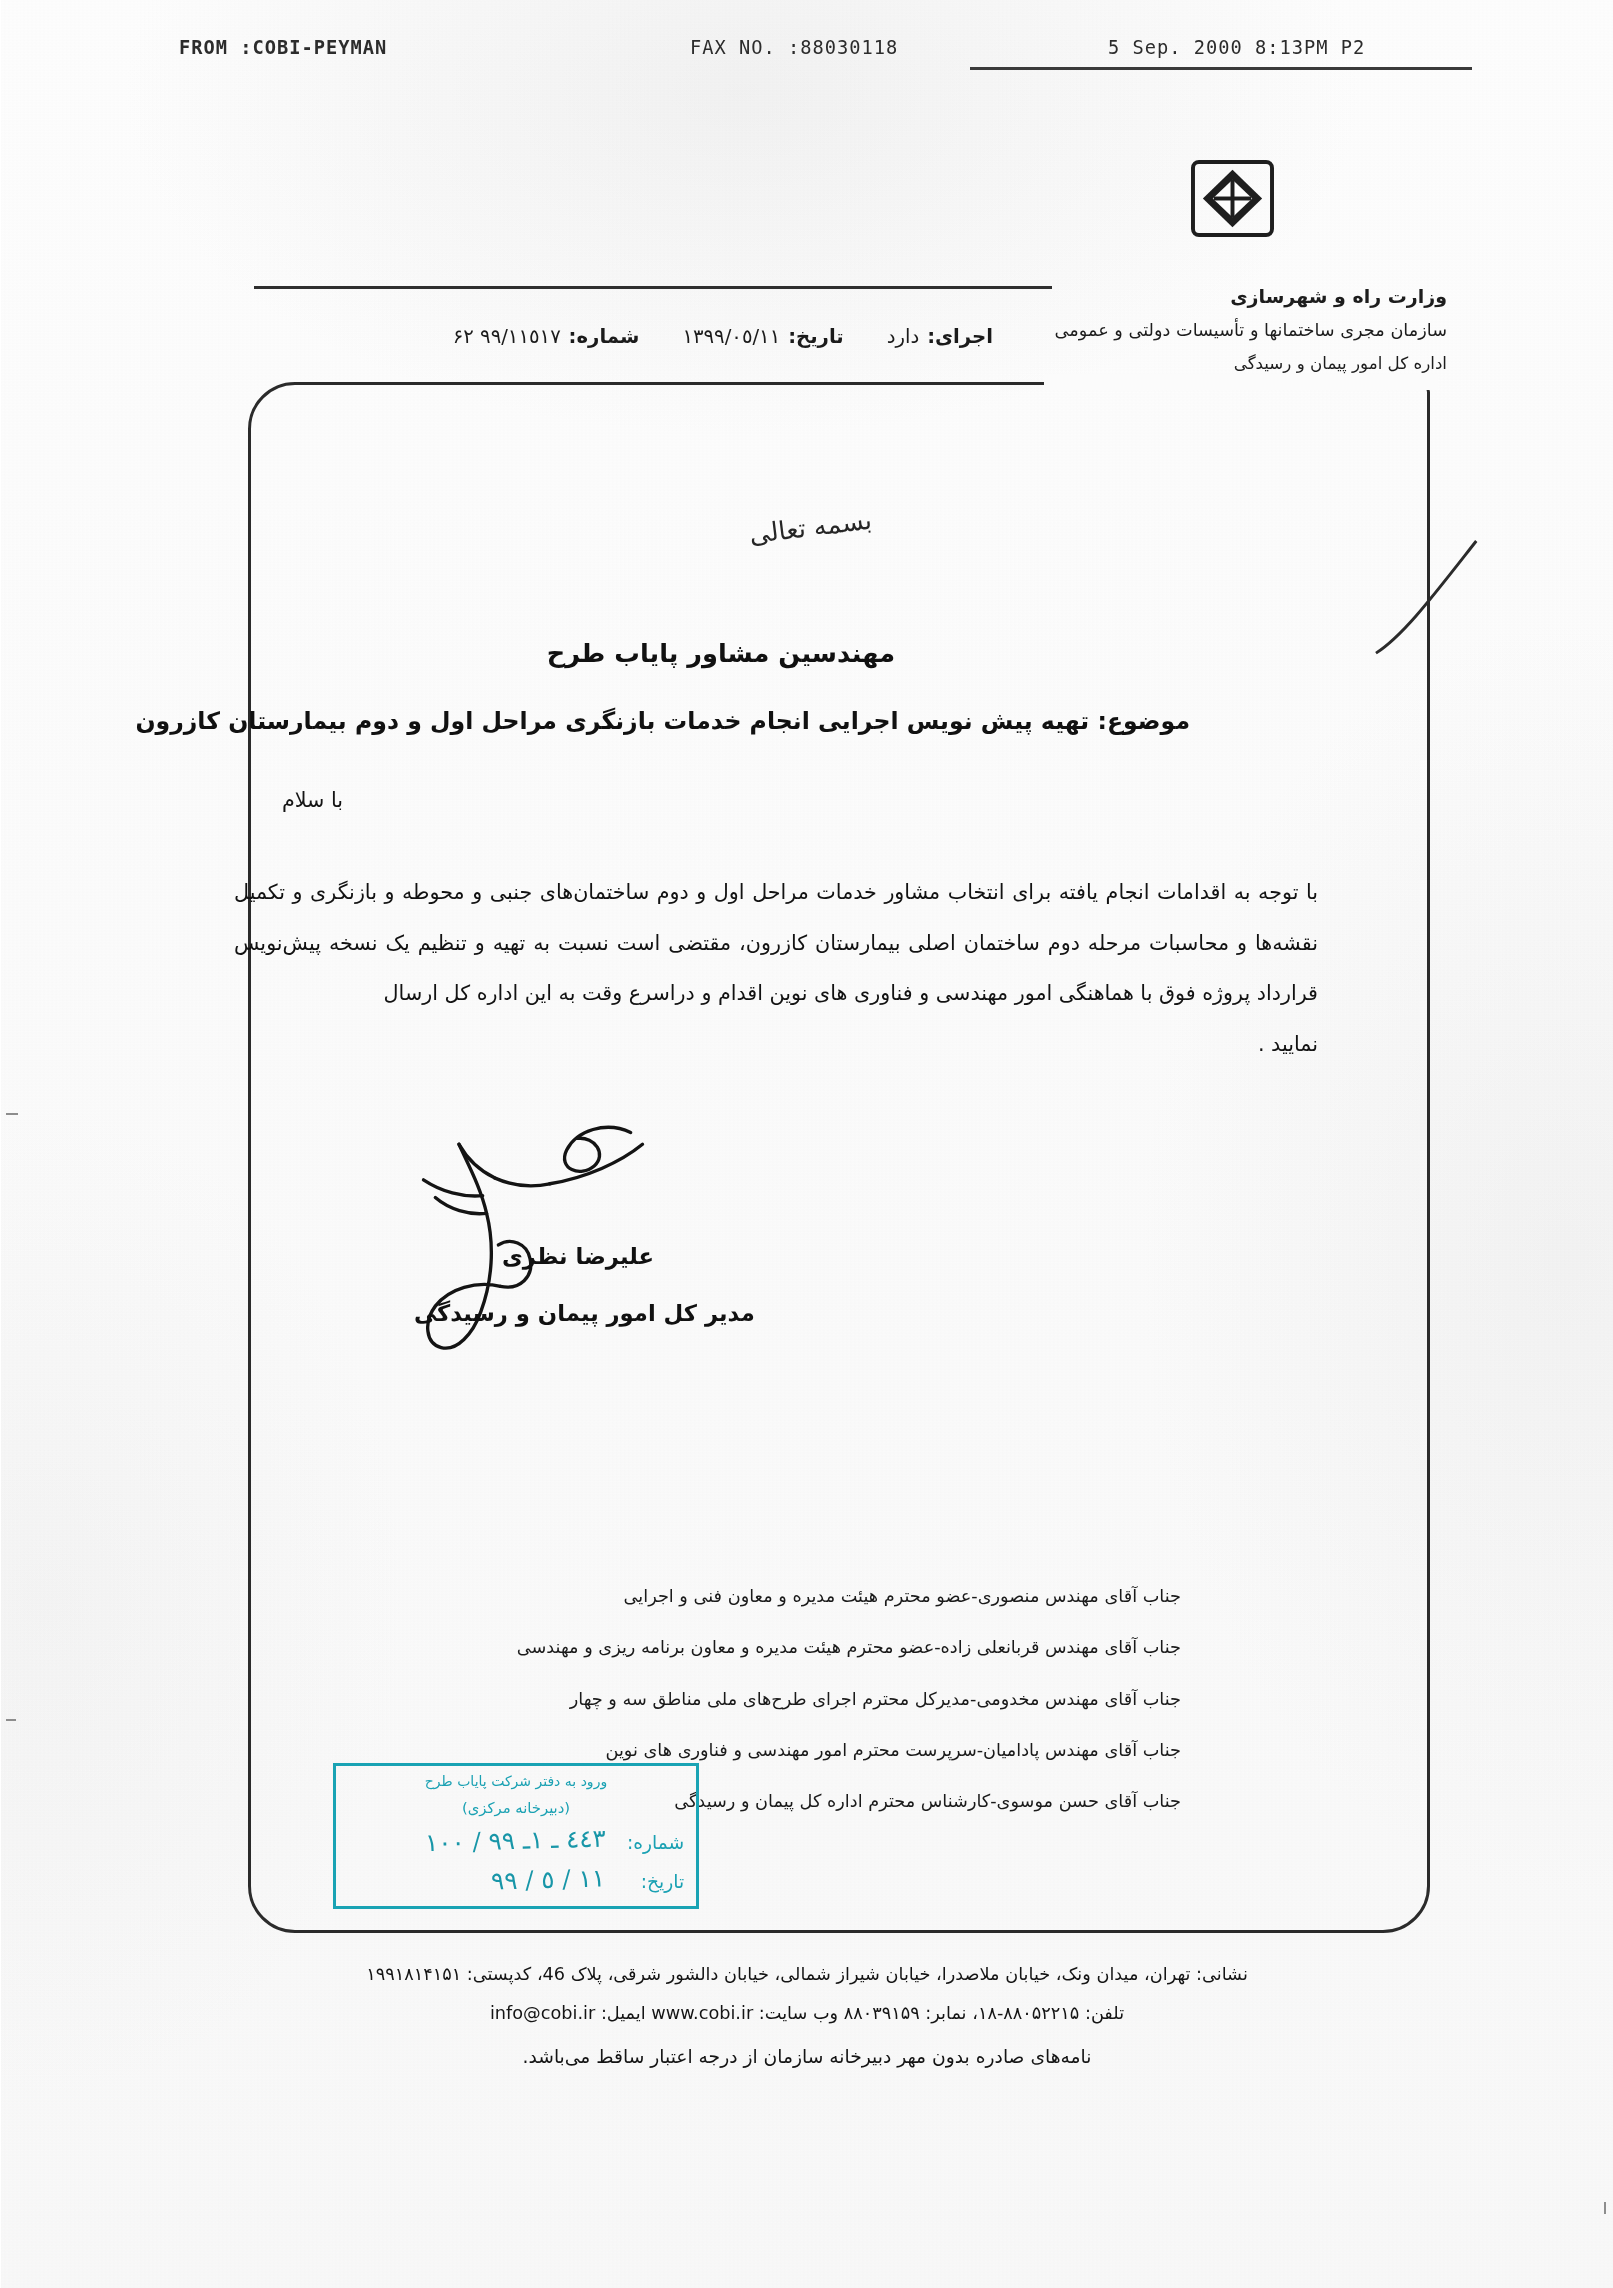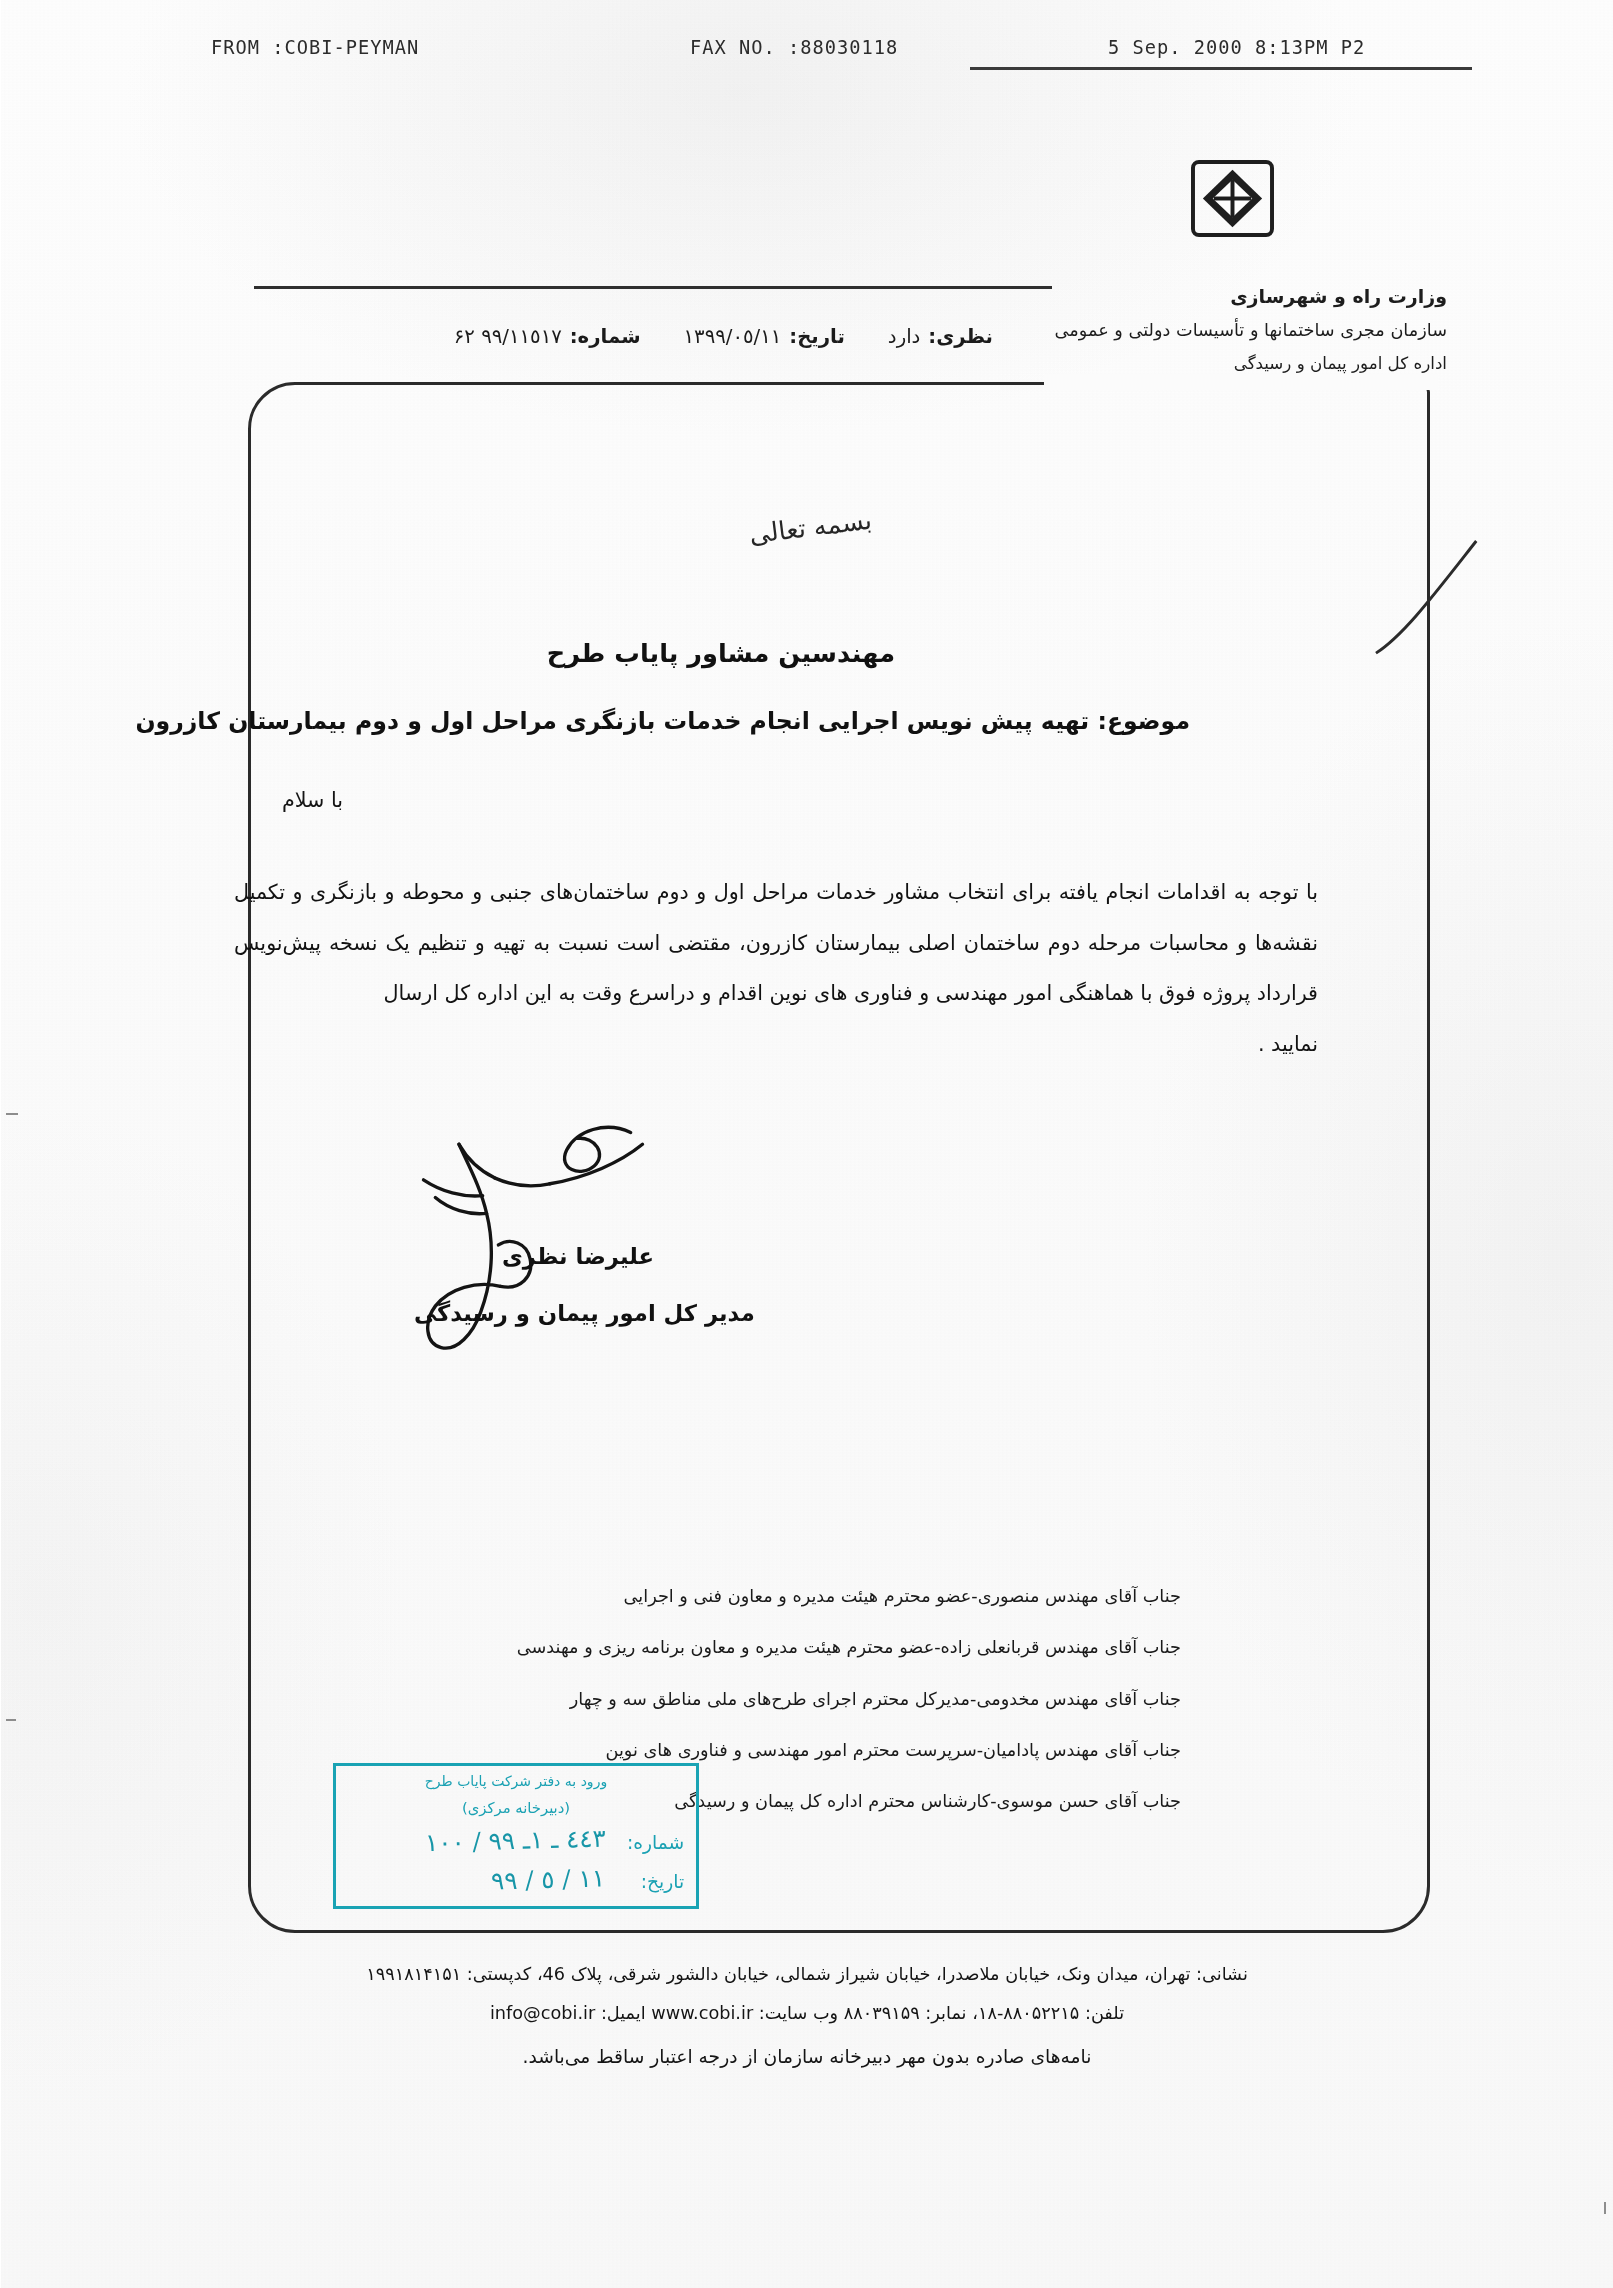--- a/index.html
+++ b/index.html
@@ -41,21 +41,21 @@
     top: 29.6px;
     left: 0;
     right: 0;
     height: 39px;
     direction: ltr;
     font-family: "DejaVu Sans Mono", monospace;
     font-size: 18.7px;
     color: #2c2c2c;
     letter-spacing: 1px;
   }
-  .fax-from { position: absolute; left: 211px; top: 7.9px; }
+  .fax-from { position: absolute; left: 179px; top: 7.9px; font-weight: bold; }
   .fax-no   { position: absolute; left: 690px; top: 7.9px; }
   .fax-date { position: absolute; left: 1108px; top: 7.9px; }
   .fax-rule {
     position: absolute;
     left: 970px;
     top: 37px;
     width: 502px;
     height: 3px;
     background: #3a3a3a;
   }
@@ -317,21 +317,21 @@
   <div class="head-rule"></div>
 
   <div class="org-lines">
     <div class="org-1">وزارت راه و شهرسازی</div>
     <div class="org-2">سازمان مجری ساختمانها و تأسیسات دولتی و عمومی</div>
     <div class="org-3">اداره کل امور پیمان و رسیدگی</div>
   </div>
 
   <div class="meta">
     <div class="cell">
-      <span class="lbl">نظری:</span>
+      <span class="lbl">اجرای:</span>
       <span class="val">دارد</span>
     </div>
     <div class="cell">
       <span class="lbl">تاریخ:</span>
       <span class="val">١٣٩٩/٠٥/١١</span>
     </div>
     <div class="cell">
       <span class="lbl">شماره:</span>
       <span class="val">٩٩/١١٥١٧  ۶۲</span>
     </div>

